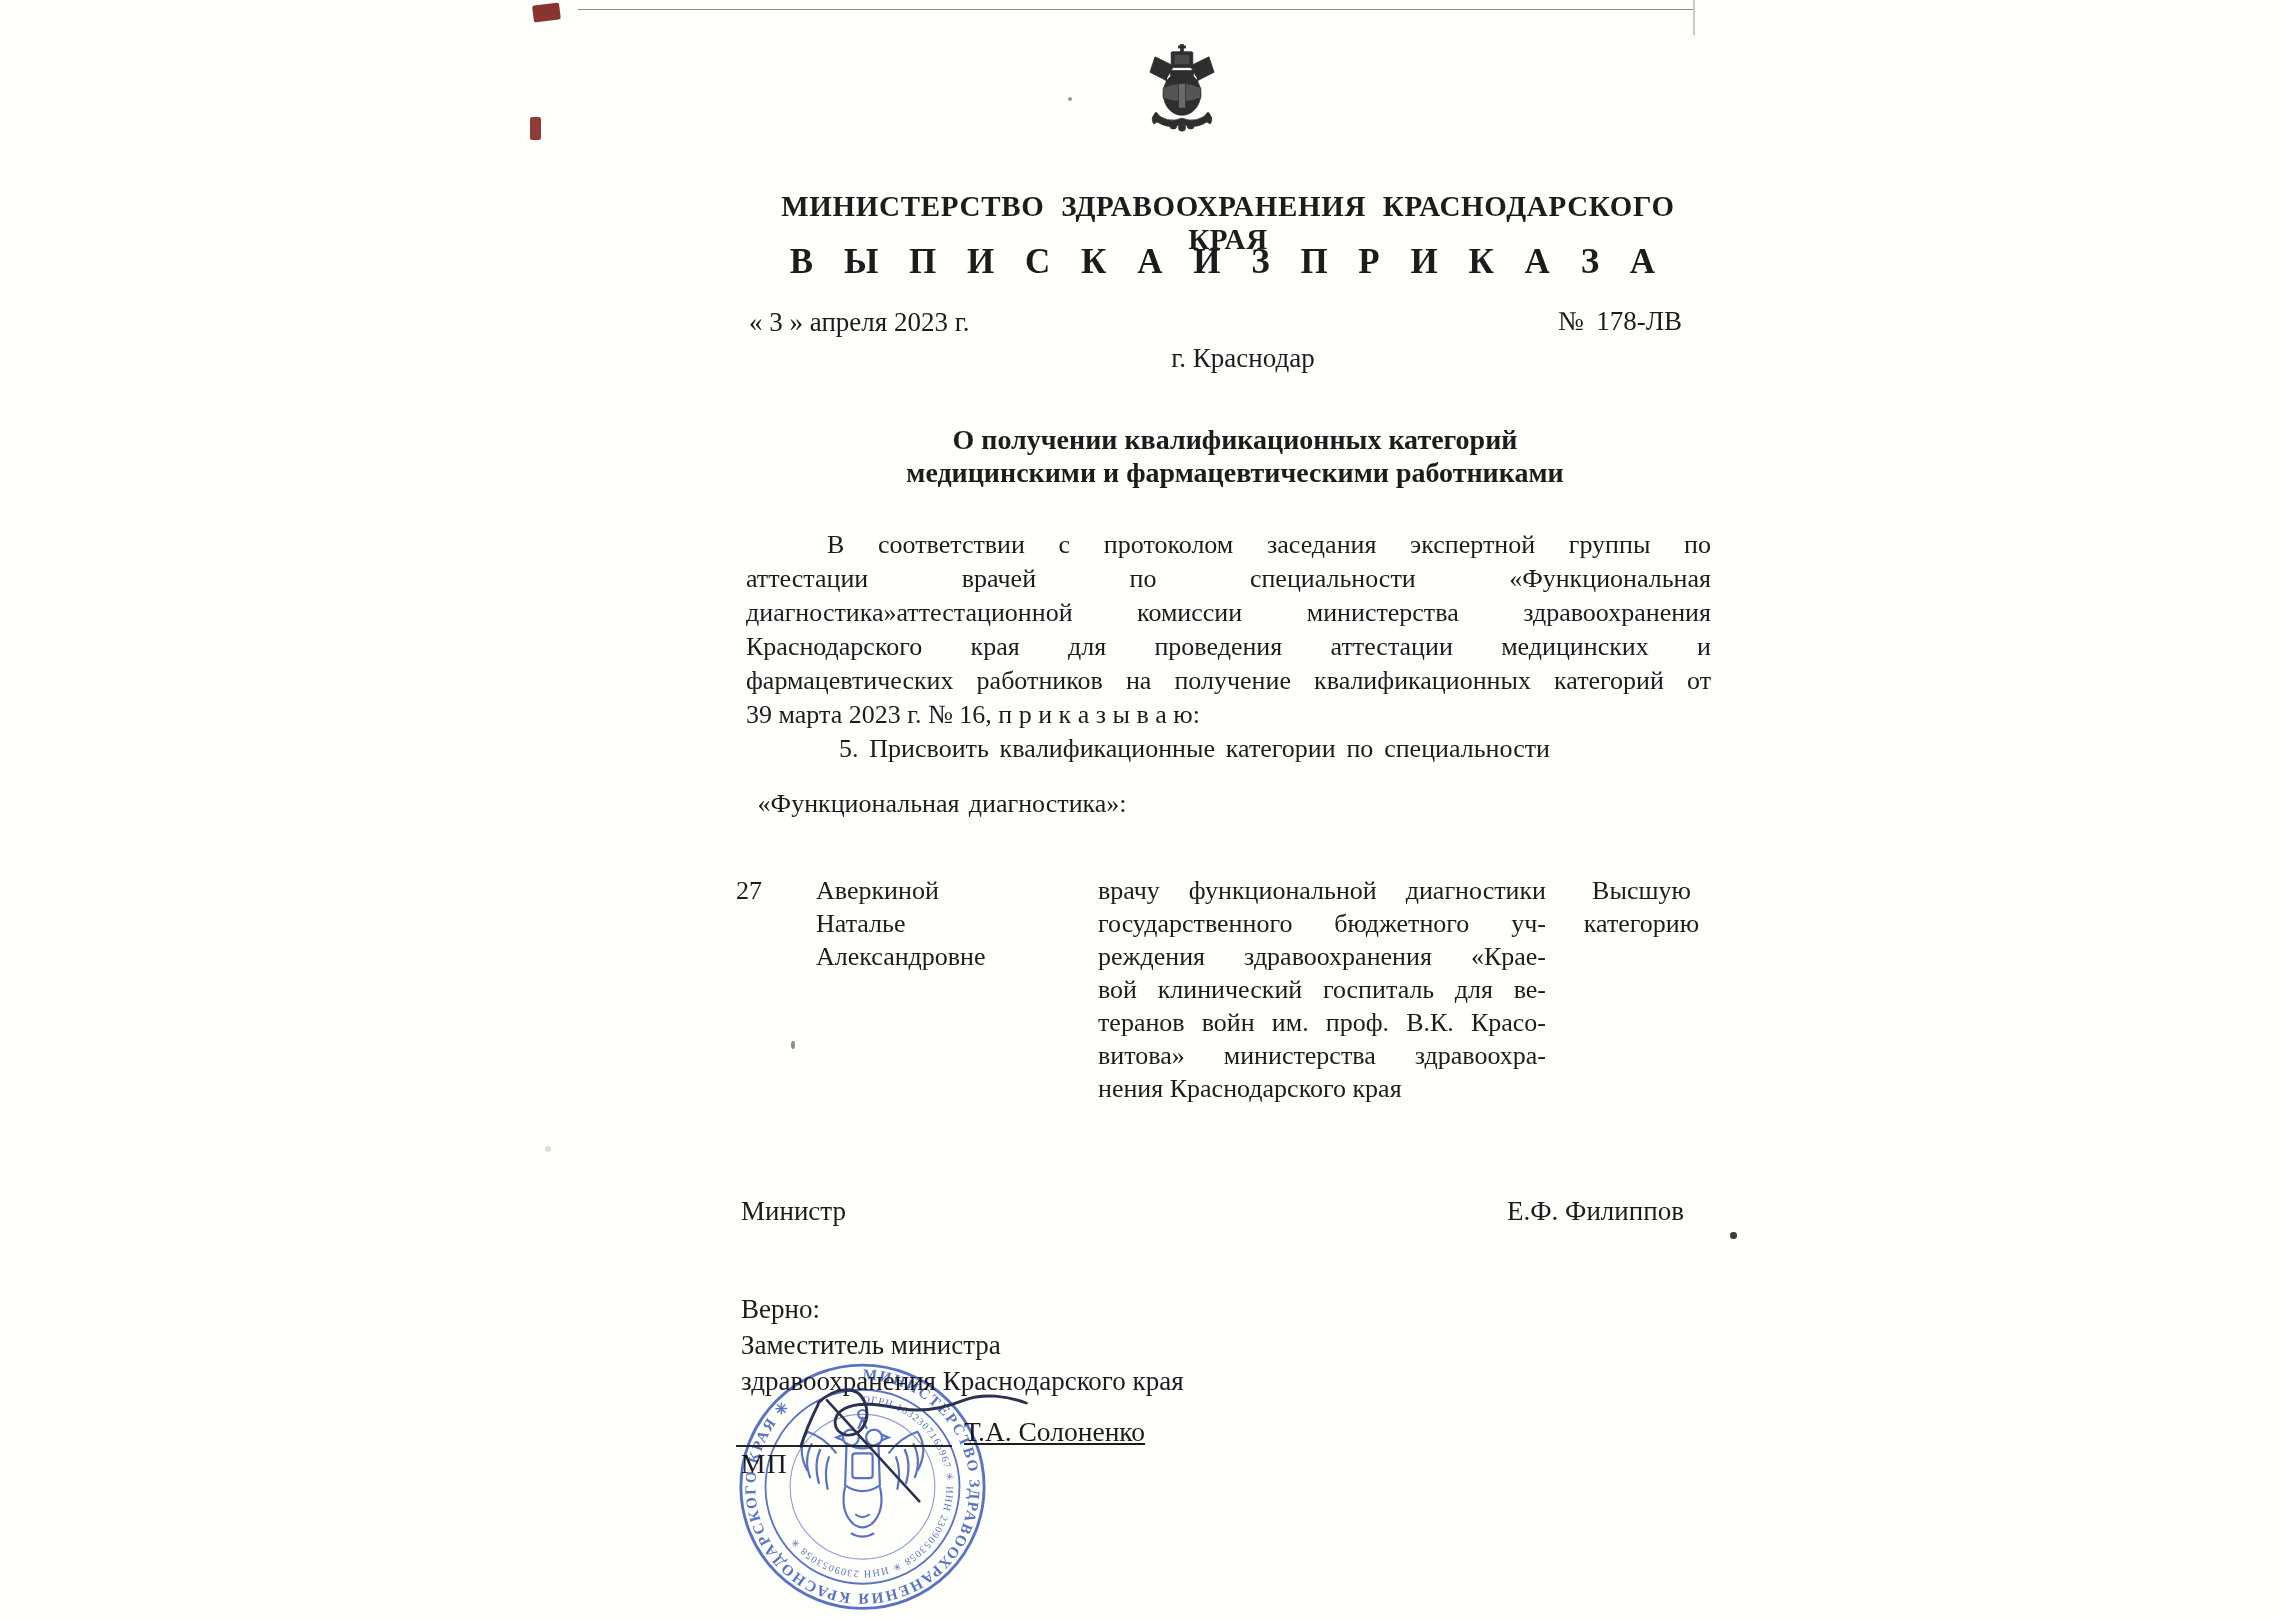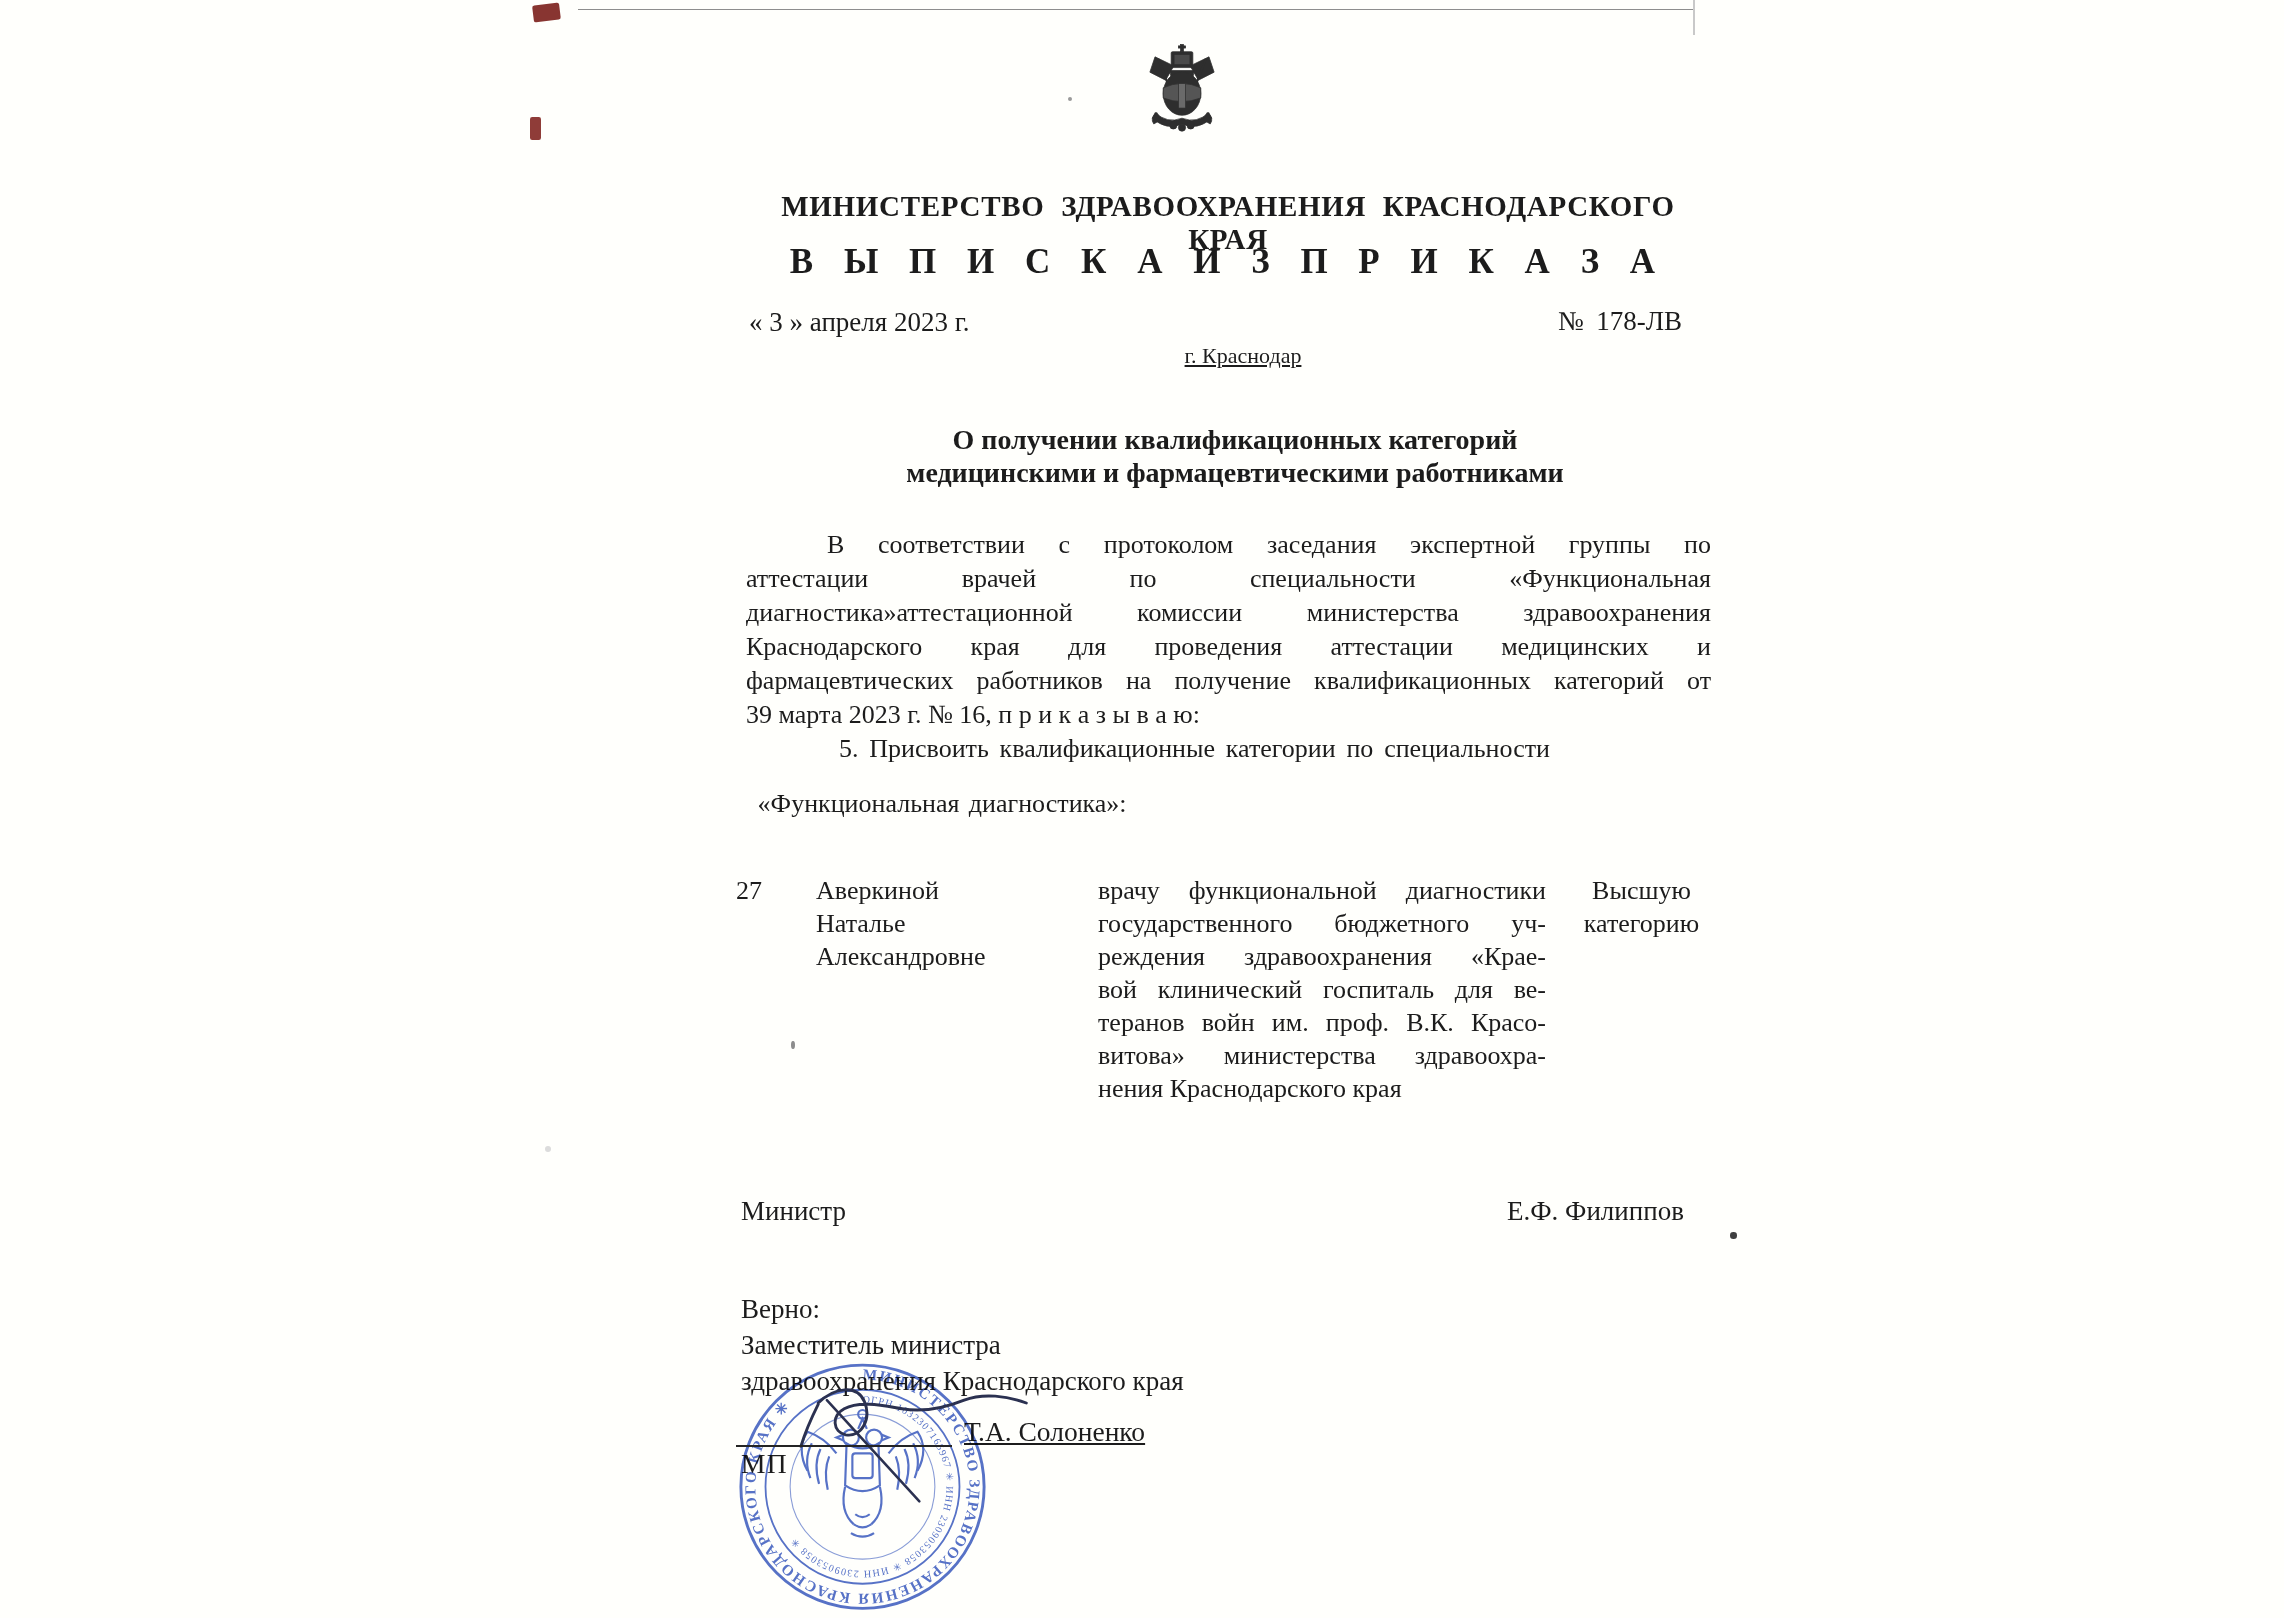--- a/index.html
+++ b/index.html
@@ -10,21 +10,21 @@
     color:#1c1c1c;
   }
   .abs{position:absolute;}
   
   .org-name{left:739px;top:190px;width:978px;font-size:29px;font-weight:bold;
     letter-spacing:0.7px;word-spacing:8.7px;text-align:center;}
   .doc-type{left:739px;top:242px;width:978px;font-size:35px;font-weight:bold;
     letter-spacing:11px;text-align:center;}
   .date-line{left:749px;top:307px;font-size:27px;}
   .doc-number{left:1558px;top:306px;font-size:27px;word-spacing:5.8px;}
-  .city{left:1138px;top:343px;width:210px;font-size:22px;text-align:center;text-decoration:underline;}
+  .city{left:1138px;top:343px;width:210px;font-size:27px;text-align:center;}
   .title-block{left:746px;top:423px;width:978px;font-size:28px;font-weight:bold;
     text-align:center;line-height:33px;}
   
   .para{left:746px;top:528px;width:965px;font-size:26px;line-height:34px;}
   .para .ln{height:34px;box-sizing:border-box;overflow:hidden;}
   .jl{text-align:justify;text-align-last:justify;}
   .ind1{padding-left:81px;}
   .ind2{padding-left:93px;word-spacing:4.3px;}
   .ind3{padding-left:11.6px;word-spacing:2.9px;margin-top:21px;}
   

